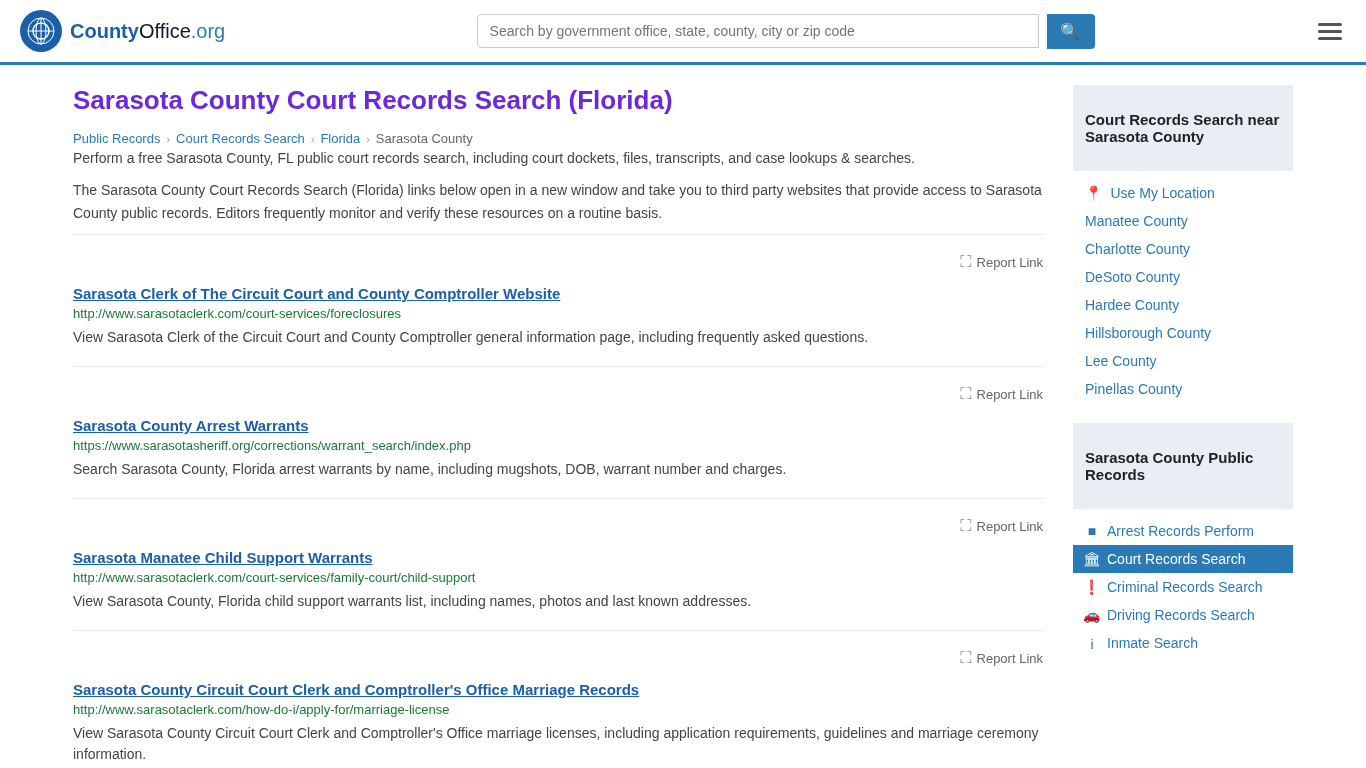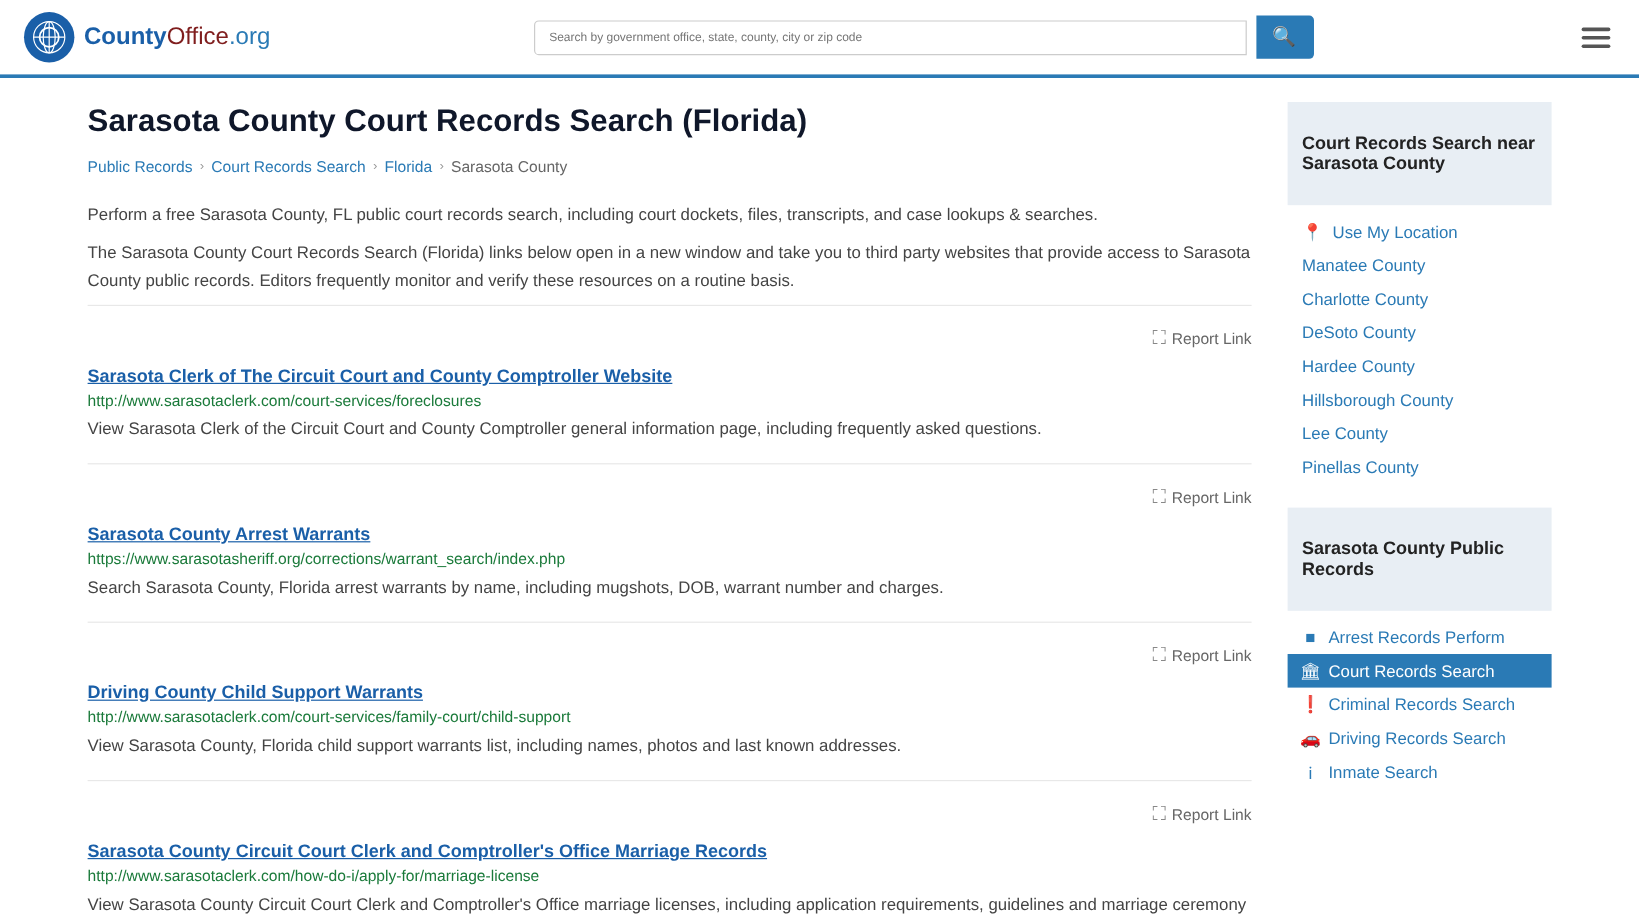--- a/index.html
+++ b/index.html
@@ -15,46 +15,46 @@
       justify-content: space-between;
     }
     .logo-area { display: flex; align-items: center; gap: 8px; }
     .logo-circle {
       width: 42px; height: 42px; border-radius: 50%;
       background: #1a5fa8;
       display: flex; align-items: center; justify-content: center;
       color: #fff; font-size: 18px; font-weight: bold;
     }
     .logo-text { font-size: 20px; color: #1a5fa8; font-weight: bold; }
-    .logo-text span { color: #7f1d1d; font-weight: normal; }
+    .logo-text span { color: #0f172a; font-weight: normal; }
     .search-area { display: flex; align-items: center; gap: 8px; flex: 1; max-width: 650px; margin: 0 30px; }
     .search-input {
       flex: 1; padding: 8px 12px; border: 1px solid #ccc; border-radius: 4px 0 0 4px;
-      font-size: 10px; color: #777; outline: none;
+      font-size: 14px; color: #777; outline: none; margin-left: 32px;
     }
     .search-btn {
       background: #2a7ab5; border: none; color: #fff; padding: 8px 14px;
       border-radius: 0 4px 4px 0; cursor: pointer; font-size: 16px;
     }
     .menu-btn {
       background: none; border: none; cursor: pointer; font-size: 22px; color: #555;
       display: flex; flex-direction: column; gap: 4px; padding: 4px;
     }
     .menu-btn span { display: block; width: 24px; height: 3px; background: #555; border-radius: 2px; }
 
     
     .main-container { max-width: 1280px; margin: 0 auto; padding: 20px 30px; display: flex; gap: 30px; }
     .content { flex: 1; }
     .sidebar { width: 220px; flex-shrink: 0; }
 
     
-    .page-title { font-size: 26px; font-weight: bold; color: #0f172a; margin-bottom: 15px; }
-
-    
-    .breadcrumb { font-size: 13px; color: #666; margin-bottom: 21px; display: flex; align-items: center; gap: 6px; }
+    .page-title { font-size: 26px; font-weight: bold; color: #6d28d9; margin-bottom: 15px; }
+
+    
+    .breadcrumb { font-size: 13px; color: #666; margin-bottom: 1px; display: flex; align-items: center; gap: 6px; }
     .breadcrumb a { color: #2a7ab5; text-decoration: none; }
     .breadcrumb .sep { color: #999; font-size: 11px; }
 
     
     .description { font-size: 14px; color: #444; line-height: 1.6; margin-bottom: 10px; }
     .description a { color: #2a7ab5; text-decoration: underline; }
 
     
     .record-item { border-top: 1px solid #e8e8e8; padding: 18px 0; }
     .record-header { display: flex; align-items: flex-start; justify-content: space-between; margin-bottom: 4px; }
@@ -147,21 +147,21 @@
       <div class="report-link">
         <span class="report-icon">⛶</span>
         <span>Report Link</span>
       </div>
     </div>
     <div class="record-url">https://www.sarasotasheriff.org/corrections/warrant_search/index.php</div>
     <div class="record-desc">Search Sarasota County, Florida arrest warrants by name, including mugshots, DOB, warrant number and charges.</div>
   </div>
         <div class="record-item">
     <div class="record-header">
-      <a class="record-title" href="#">Driving County Child Support Warrants</a>
+      <a class="record-title" href="#">Sarasota Manatee Child Support Warrants</a>
       <div class="report-link">
         <span class="report-icon">⛶</span>
         <span>Report Link</span>
       </div>
     </div>
     <div class="record-url">http://www.sarasotaclerk.com/court-services/family-court/child-support</div>
     <div class="record-desc">View Sarasota County, Florida child support warrants list, including names, photos and last known addresses.</div>
   </div>
         <div class="record-item">
     <div class="record-header">

